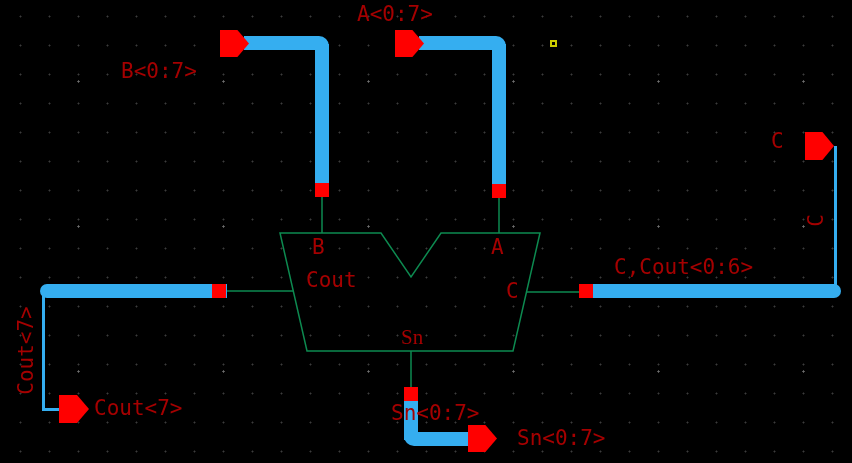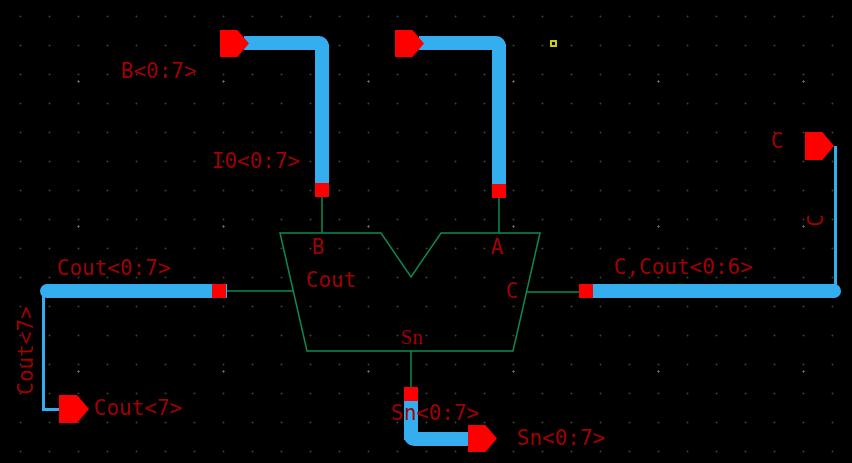--- a/index.html
+++ b/index.html
@@ -79,22 +79,21 @@
   <div class="pin" style="left:805px;top:132px;width:29px;height:28px;"></div>
 
   <div class="sq" style="left:404px;top:387px;"></div>
   <div class="bus" style="left:404px;top:394px;width:14px;height:46px;"></div>
   <div class="bus" style="left:404px;top:432px;width:66px;height:14px;border-bottom-left-radius:10px;"></div>
   <div class="pin" style="left:468px;top:425px;width:29px;height:27px;"></div>
 
   <div class="marker" style="left:550px;top:40px;"></div>
 
   <div class="lbl" style="left:121px;top:33px;margin-top:28px;">B&lt;0:7&gt;</div>
-  <div class="lbl" style="left:212px;top:151px;">I0&lt;0:7&gt;</div>
-  <div class="lbl" style="left:57px;top:258px;">Cout&lt;0:7&gt;</div>
+  <div class="lbl" style="left:357px;top:4px;">A&lt;0:7&gt;</div>
   <div class="lbl" style="left:614px;top:257px;text-align:right;">C,Cout&lt;0:6&gt;</div>
   <div class="lbl" style="left:771px;top:131px;">C</div>
   <div class="lbl rot" style="left:807px;top:210px;width:18px;height:21px;">C</div>
   <div class="lbl rot" style="left:-21px;top:340px;width:95px;height:21px;">Cout&lt;7&gt;</div>
   <div class="lbl" style="left:94px;top:398px;">Cout&lt;7&gt;</div>
   <div class="lbl" style="left:391px;top:403px;">Sn&lt;0:7&gt;</div>
   <div class="lbl" style="left:517px;top:428px;">Sn&lt;0:7&gt;</div>
 
   <div class="lbl" style="left:312px;top:237px;">B</div>
   <div class="lbl" style="left:491px;top:237px;">A</div>

